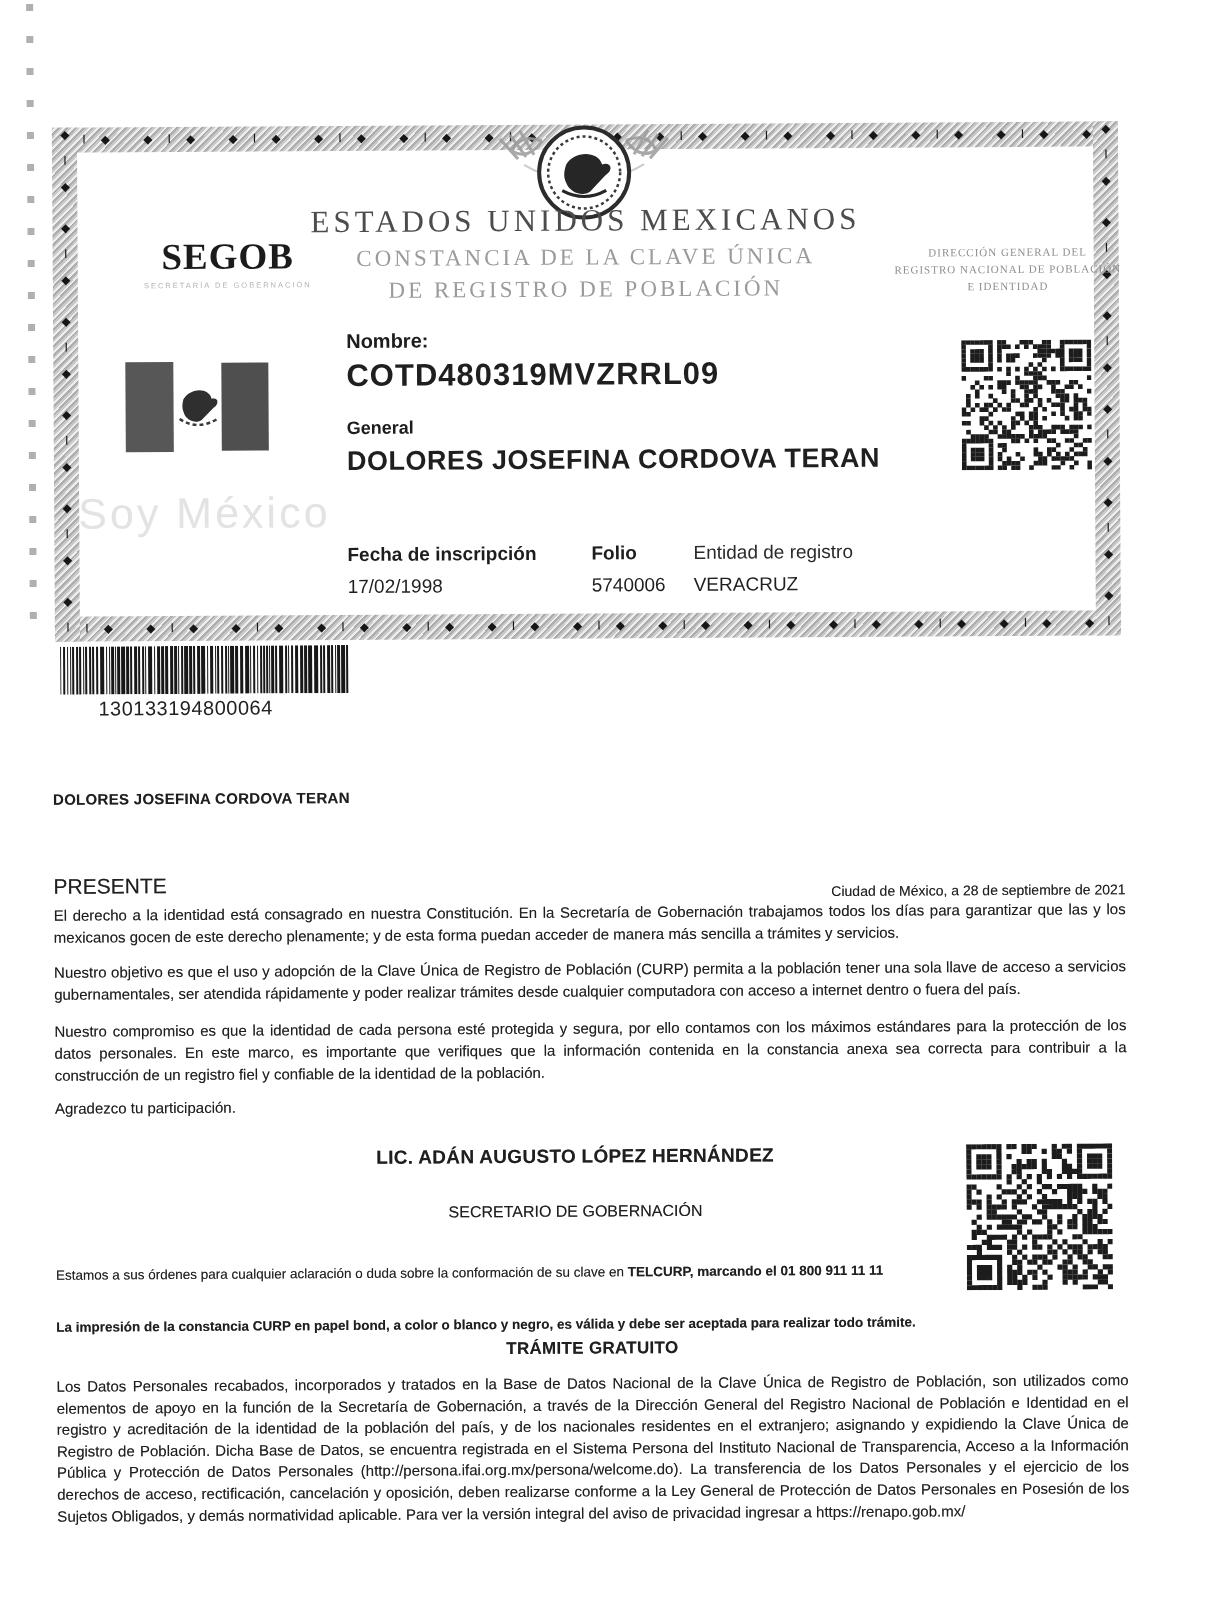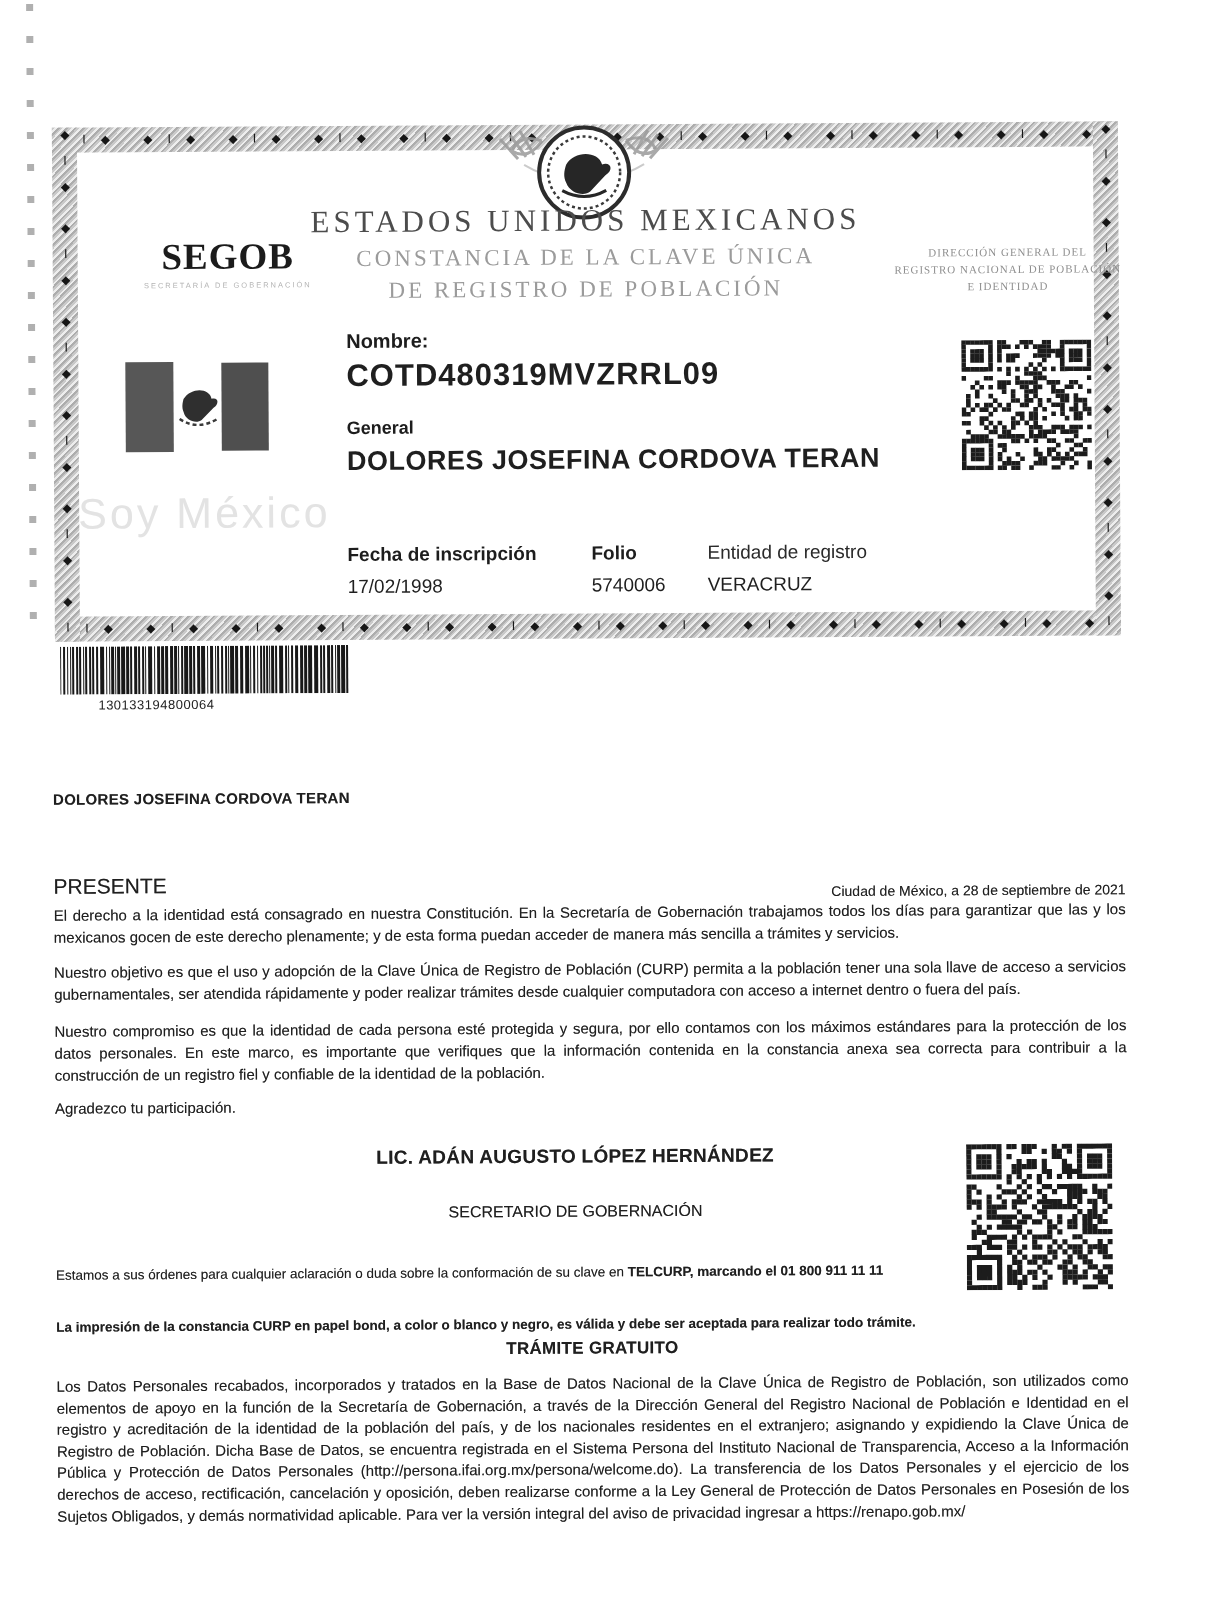--- a/index.html
+++ b/index.html
@@ -45,26 +45,26 @@
   .lbl{font-weight:bold;color:#1d1d1d;}
   .clave-label{position:absolute;left:293px;top:204px;font-size:20px;}
   .clave-value{position:absolute;left:293px;top:232px;font-size:31px;font-weight:bold;letter-spacing:1px;}
   .nombre-label{position:absolute;left:293px;top:292px;font-size:18px;}
   .nombre-value{position:absolute;left:293px;top:320px;font-size:27px;font-weight:bold;letter-spacing:.5px;}
 
   .qr1{position:absolute;left:908px;top:218px;width:130px;height:130px;}
 
   .f-label{position:absolute;top:418px;font-size:19px;}
   .f-value{position:absolute;top:450px;font-size:19px;font-weight:normal;}
-  .fx1{left:293px;} .fx2{left:505px;margin-left:32px;} .fx3{left:653px;}
+  .fx1{left:293px;} .fx2{left:505px;margin-left:32px;} .fx3{left:639px;}
   .f-label-normal{font-weight:normal;color:#2a2a2a;}
 
   
   .barcode{position:absolute;left:60px;top:643px;width:292px;height:48px;}
-  .barcode-num{position:absolute;left:98px;top:694px;font-size:13px;letter-spacing:.5px;color:#222;}
+  .barcode-num{position:absolute;left:98px;top:694px;font-size:20px;letter-spacing:.5px;color:#222;}
 
   
   .letter-text{text-shadow:0 0 .4px rgba(0,0,0,.45);}
   .recipient{position:absolute;left:52px;top:787px;font-size:15px;font-weight:bold;letter-spacing:.3px;}
   .salutation{position:absolute;left:52px;top:871px;font-size:21px;}
   .dateline{position:absolute;right:104px;top:884px;font-size:14px;}
   .para{position:absolute;left:52px;width:1072px;font-size:15px;line-height:1.45;text-align:justify;}
   .p1{top:901px;} .p2{top:958px;} .p3{top:1017px;}
   .closing{position:absolute;left:52px;top:1096px;font-size:15px;}
   .sign-name{position:absolute;left:52px;top:1145px;width:1040px;text-align:center;

